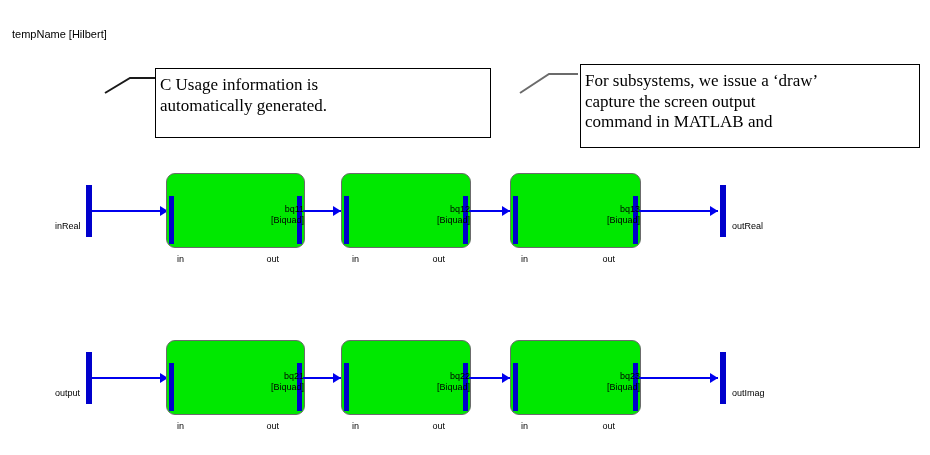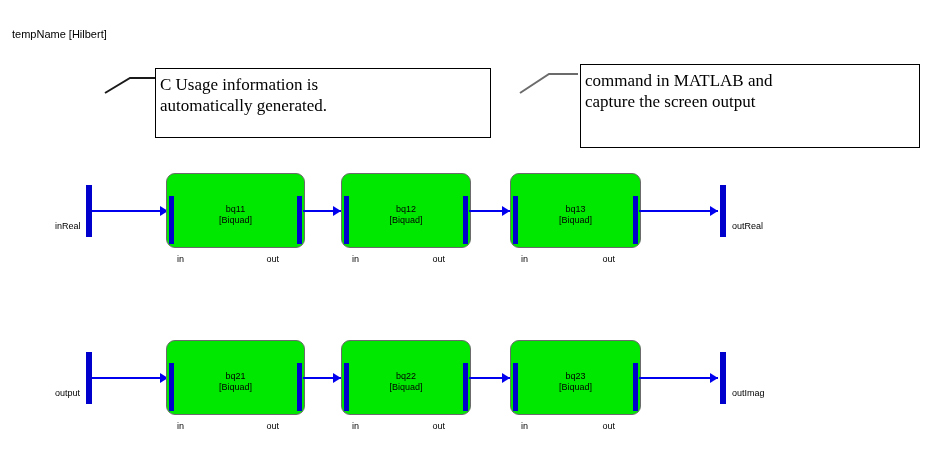--- a/index.html
+++ b/index.html
@@ -64,21 +64,21 @@
     font-size:9px;
     color:#000;
     white-space:nowrap;
     margin-top:40px;
   }
   .port-lbl.in{left:10px;}
   .port-lbl.out{right:25px;}
   .blk-lbl{
     position:absolute;
     left:0;right:0;top:30px;
-    text-align:center;
+    text-align:right;
     font-family:"Liberation Sans", sans-serif;
     font-size:9px;
     line-height:1.25;
     color:#000;
     pointer-events:none;
   }
   .blk-lbl span{display:block;}
 
   
   .term{
@@ -121,22 +121,23 @@
     <span class="line">C Usage information is</span>
     <span class="line">automatically generated.</span>
   </div>
 
   <div class="leader" style="left:519px;top:68px;">
     <svg width="62" height="26" viewBox="0 0 62 26">
       <polyline points="1,25 30,6 59,6" fill="none" stroke="#6b6b6b" stroke-width="2"></polyline>
     </svg>
   </div>
   <div class="callout" style="left:580px;top:64px;width:340px;height:84px;">
+    <span class="line">For subsystems, we issue a ‘draw’</span>
+    <span class="line">capture the screen output</span>
     <span class="line">command in MATLAB and</span>
-    <span class="line">capture the screen output</span>
   </div>
 
   <div class="term" style="left:86px;top:185px;height:52px;"></div>
   <div class="term-lbl" style="left:55px;top:207px;">inReal</div>
 
   <div class="wire" style="left:92px;top:210px;width:72px;"></div>
   <div class="arrow" style="left:160px;top:206px;"></div>
 
   <div class="blk" style="left:166px;top:173px;width:139px;height:75px;">
     <div class="port-bar left"></div>

